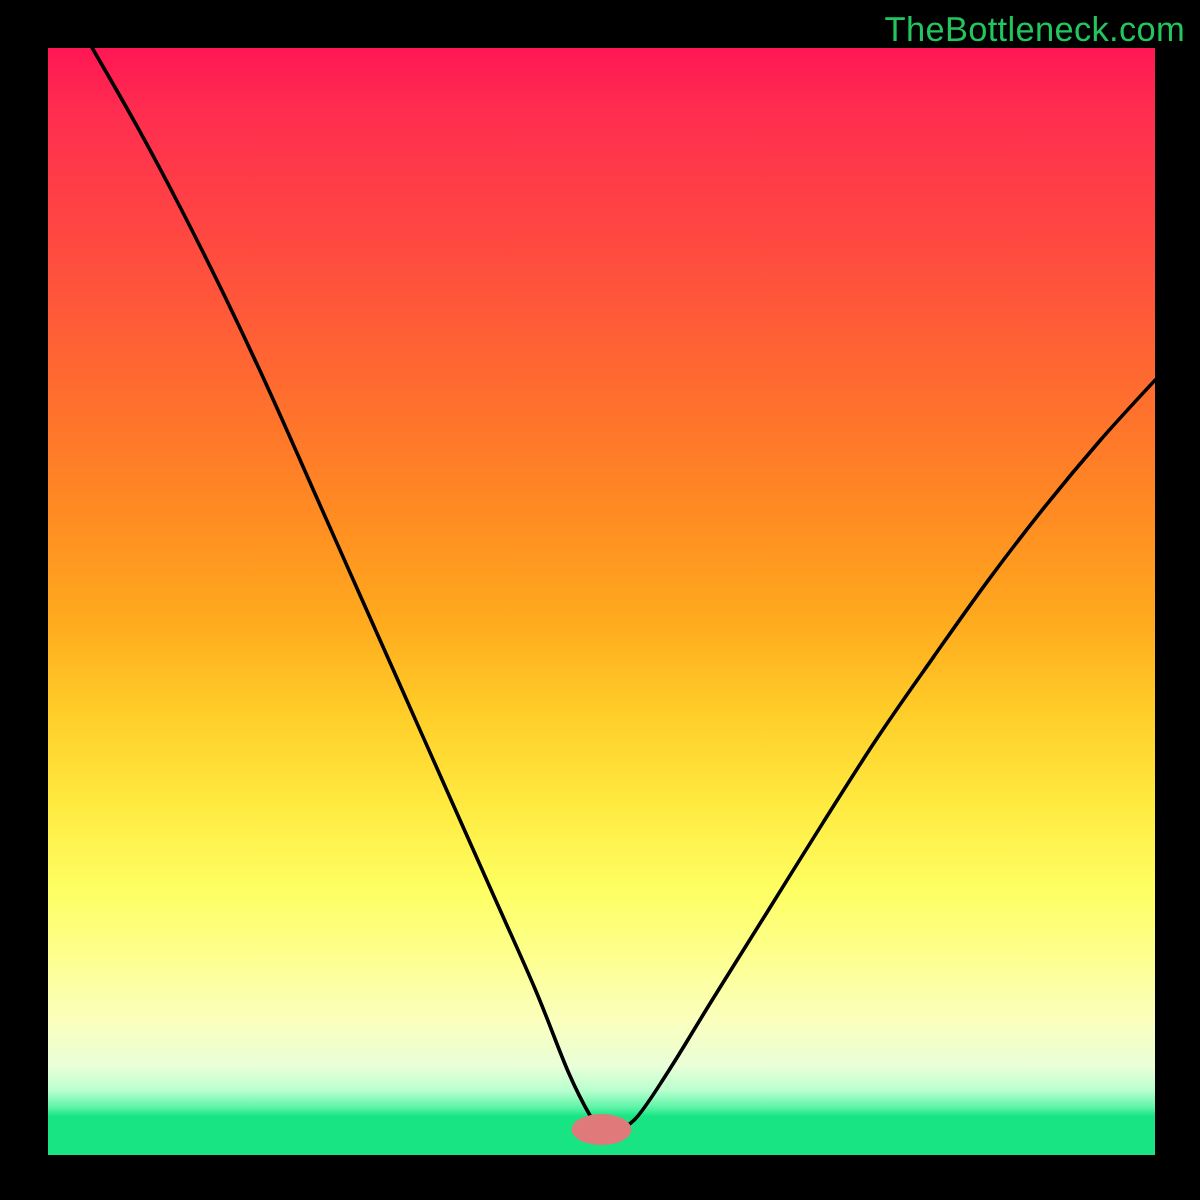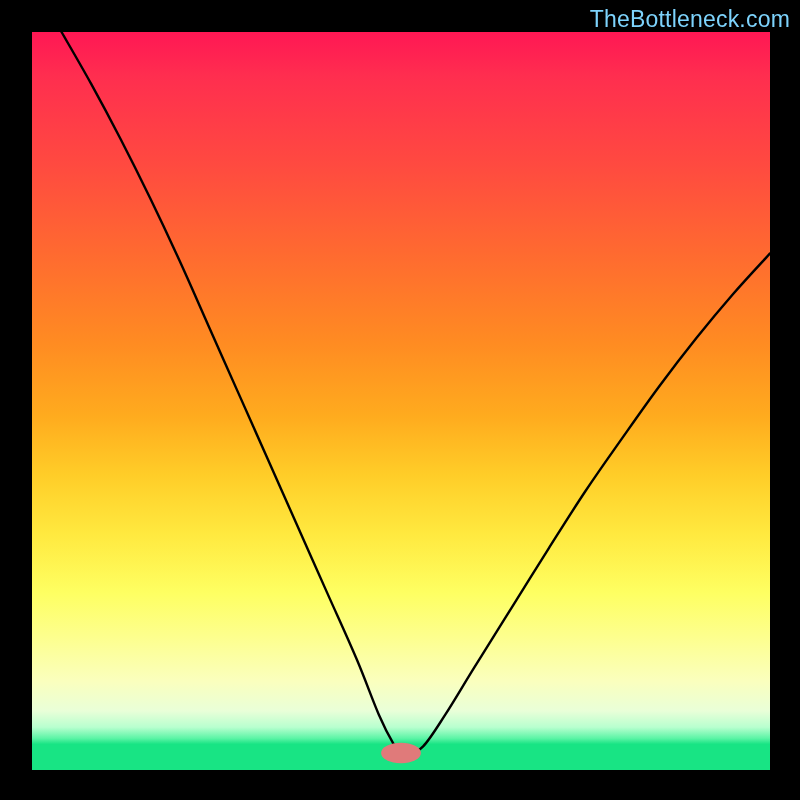--- a/index.html
+++ b/index.html
@@ -53,21 +53,21 @@
     inset: 0;
     width: 100%;
     height: 100%;
   }
   .watermark {
     position: absolute;
     top: 6px;
     right: 10px;
     font-size: 23px;
     font-weight: 500;
-    color: #7dd3fc;
+    color: #22c55e;
     letter-spacing: 0.2px;
     user-select: none;
   }
 </style>
 </head>
 <body>
 
 <div class="frame">
   <div class="plot-wrap">
     <div class="plot-bg"></div>

